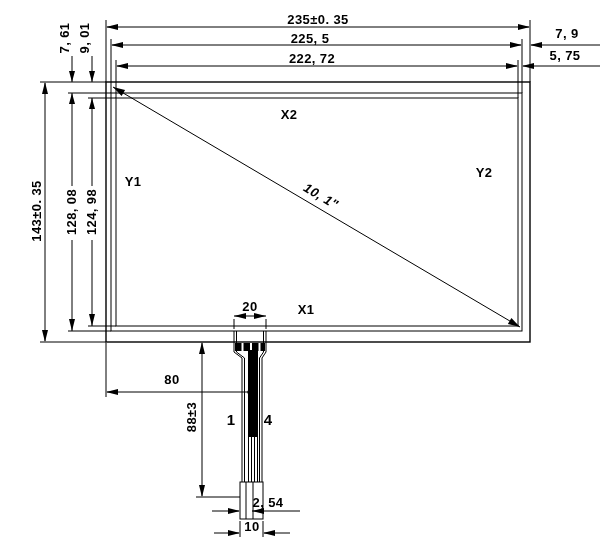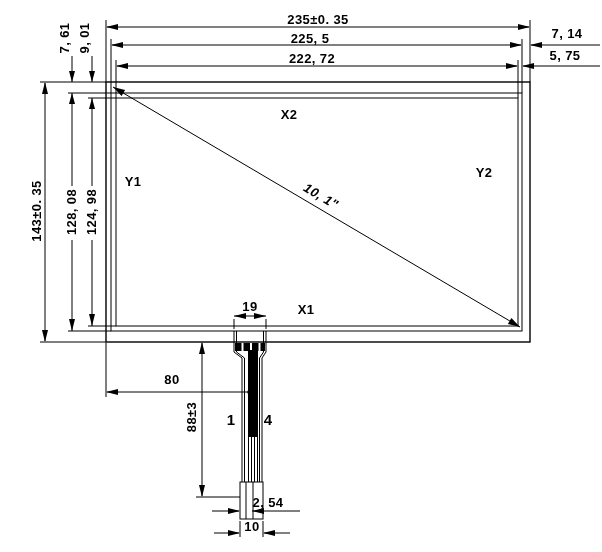--- a/index.html
+++ b/index.html
@@ -147,36 +147,36 @@
         <polygon points="240,533 228,530 228,536" fill="#000" stroke="none"></polygon>
         <line x1="264" y1="533" x2="290" y2="533"></line>
         <polygon points="263,533 275,530 275,536" fill="#000" stroke="none"></polygon>
       </g>
     </g>
   </svg>
 
   <div class="lbl" style="left:318px;top:19px;">235±0. 35</div>
   <div class="lbl" style="left:310px;top:38px;">225, 5</div>
   <div class="lbl" style="left:312px;top:58px;">222, 72</div>
-  <div class="lbl" style="left:567px;top:33px;">7, 14</div>
+  <div class="lbl" style="left:567px;top:33px;">7, 9</div>
   <div class="lbl" style="left:565px;top:55px;text-align:right;">5, 75</div>
 
   <div class="lbl v" style="left:64px;top:38px;">7, 61</div>
   <div class="lbl v" style="left:84px;top:38px;">9, 01</div>
   <div class="lbl v" style="left:36px;top:211px;">143±0. 35</div>
   <div class="lbl v" style="left:71px;top:212px;">128, 08</div>
   <div class="lbl v" style="left:91px;top:212px;">124, 98</div>
 
   <div class="lbl" style="left:289px;top:114px;text-align:right;">X2</div>
   <div class="lbl" style="left:133px;top:181px;">Y1</div>
   <div class="lbl" style="left:484px;top:172px;">Y2</div>
   <div class="lbl" style="left:306px;top:309px;text-align:center;">X1</div>
   <div class="lbl diag" style="left:321px;top:196px;">10, 1"</div>
 
-  <div class="lbl" style="left:250px;top:306px;">19</div>
+  <div class="lbl" style="left:250px;top:306px;">20</div>
   <div class="lbl" style="left:172px;top:379px;text-align:center;">80</div>
   <div class="lbl v" style="left:191px;top:417px;">88±3</div>
   <div class="lbl big" style="left:231px;top:419px;">1</div>
   <div class="lbl big" style="left:268px;top:419px;">4</div>
   <div class="lbl" style="left:268px;top:502px;">2, 54</div>
   <div class="lbl" style="left:252px;top:526px;">10</div>
 
 </div>
 
 </body></html>

